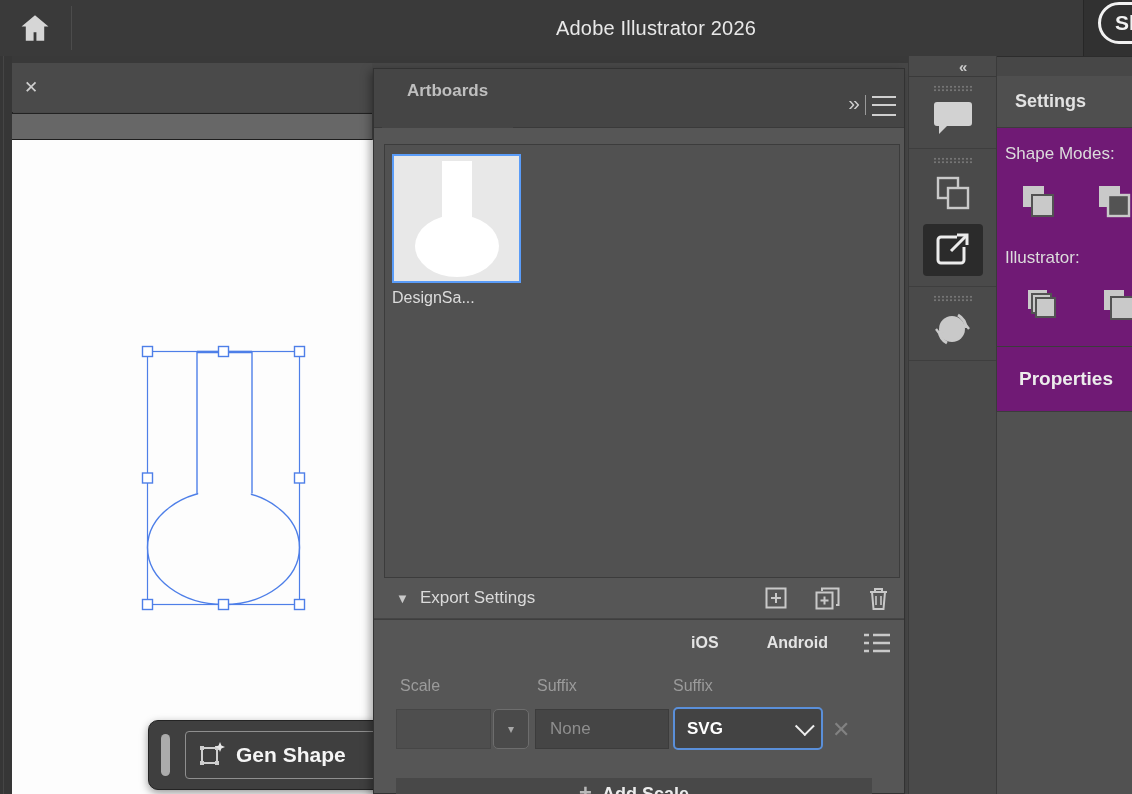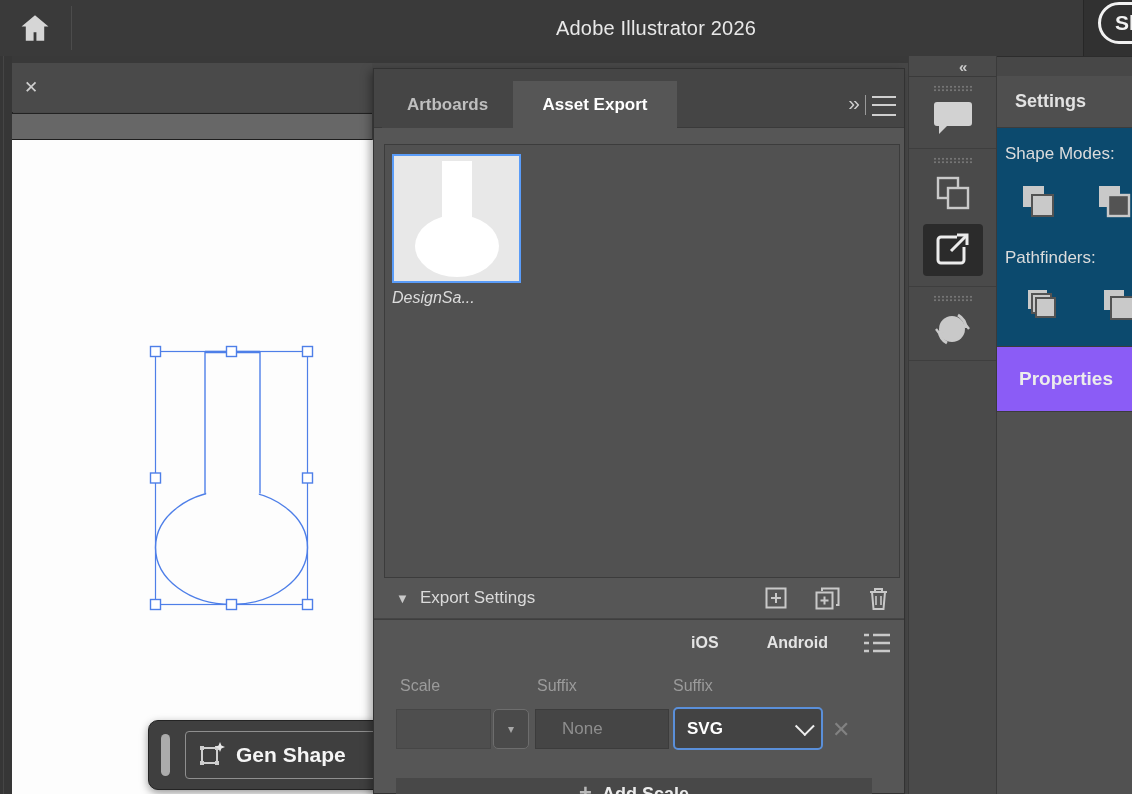--- a/index.html
+++ b/index.html
@@ -30,64 +30,64 @@
   #doc-tabbar{left:12px;top:56px;width:896px;height:56px;background:#474747;}
   #doc-tabbar-top{left:12px;top:56px;width:896px;height:7px;background:#393939;}
   #doc-tab{left:12px;top:63px;width:360px;height:49px;background:#4a4a4a;display:flex;align-items:center;}
   #doc-close{width:38px;text-align:center;color:#cfcfcf;font-size:17px;}
   #doc-title{color:#f2f2f2;font-weight:bold;font-size:17.5px;white-space:nowrap;overflow:hidden;}
 
   
   #canvas-topbar{left:12px;top:113px;width:360px;height:27px;background:#676767;border-top:1px solid #222;border-bottom:1px solid #1d1d1d;box-sizing:border-box;}
 
   
-  #canvas{left:12px;top:140px;width:361px;height:654px;background:#fdfdfd;overflow:hidden;padding-left:8px;}
+  #canvas{left:12px;top:140px;width:361px;height:654px;background:#fdfdfd;overflow:hidden;}
 
   
   #gen-bar{left:136px;top:580px;width:260px;height:68px;background:#3f3f3f;border:1px solid #242424;
     border-radius:10px;box-shadow:0 3px 8px rgba(0,0,0,.4);display:flex;align-items:center;position:absolute;}
   #gen-grip{width:9px;height:42px;background:#ababab;border-radius:5px;margin-left:12px;}
   #gen-btn{margin-left:15px;height:46px;flex:1;border:1.5px solid #8f8f8f;border-radius:4px;
     display:flex;align-items:center;gap:10px;padding-left:12px;}
   #gen-label{color:#f5f5f5;font-weight:bold;font-size:21px;white-space:nowrap;}
 
   
   #asset-panel{left:373px;top:68px;width:532px;height:726px;background:#565656;border:1px solid #323232;box-sizing:border-box;box-shadow:-3px 3px 9px rgba(0,0,0,.35);}
   #asset-panel .hdr{position:absolute;left:0;top:0;width:100%;height:59px;background:#454545;border-bottom:1px solid #3a3a3a;box-sizing:border-box;}
-  .ptab{position:absolute;top:12px;height:47px;display:flex;align-items:center;justify-content:center;font-size:17px;font-weight:bold;}
+  .ptab{position:absolute;top:12px;height:47px;display:flex;align-items:flex-start;justify-content:center;font-size:17px;font-weight:bold;}
   #tab-artboards{left:8px;width:131px;color:#bfbfbf;background:#454545;}
   #tab-assetexport{left:139px;width:164px;color:#ffffff;background:#565656;}
   #panel-more{position:absolute;right:46px;top:22px;color:#cfcfcf;font-size:21px;letter-spacing:-2px;}
   #panel-hdr-sep{position:absolute;right:38px;top:26px;width:1px;height:20px;background:#9a9a9a;}
   #panel-menu{position:absolute;right:8px;top:27px;width:24px;height:16px;
     border-top:2.5px solid #cfcfcf;border-bottom:2.5px solid #cfcfcf;}
   #panel-menu:before{content:"";position:absolute;left:0;top:5.5px;width:100%;height:2.5px;background:#cfcfcf;}
 
-  #asset-list{position:absolute;left:10px;top:75px;width:516px;height:434px;background:#515151;border:1px solid #3c3c3c;box-sizing:border-box;font-style:italic;}
+  #asset-list{position:absolute;left:10px;top:75px;width:516px;height:434px;background:#515151;border:1px solid #3c3c3c;box-sizing:border-box;}
   #asset-thumb{position:absolute;left:7px;top:9px;width:129px;height:129px;border:2px solid #5a9cf8;background:#e8e8e8;box-sizing:border-box;display:flex;align-items:center;justify-content:center;}
   #asset-name{position:absolute;left:7px;top:144px;width:160px;color:#dcdcdc;font-size:16px;}
 
   #export-settings-row{position:absolute;left:0;top:509px;width:100%;height:40px;display:flex;align-items:center;}
   #disclosure{margin-left:22px;color:#c9c9c9;font-size:13px;}
   #export-settings-label{margin-left:11px;color:#dadada;font-size:17px;}
   .hdr-icons{position:absolute;right:14px;top:0;height:40px;display:flex;align-items:center;gap:26px;}
   #es-divider{position:absolute;left:0;top:549px;width:100%;height:1px;background:#454545;border-bottom:1px solid #3e3e3e;}
 
   #platform-row{position:absolute;left:0;top:556px;width:100%;height:36px;display:flex;align-items:center;justify-content:flex-end;gap:0;}
   .platform-btn{color:#e4e4e4;font-size:16px;font-weight:bold;padding:4px 10px;}
   #ios-btn{margin-right:28px;text-align:center;}
   #android-btn{margin-right:26px;}
   #list-icon{margin-right:14px;}
 
   .col-label{position:absolute;top:608px;color:#9b9b9b;font-size:16px;}
   #lbl-scale{left:26px;} #lbl-suffix{left:163px;} #lbl-format{left:299px;}
 
   #scale-input{position:absolute;left:22px;top:640px;width:95px;height:40px;background:#4e4e4e;border:1px solid #464646;box-sizing:border-box;color:#e0e0e0;font-size:15px;padding:0 6px;outline:none;font-family:"Liberation Sans",sans-serif;}
   #scale-dd-btn{position:absolute;left:119px;top:640px;width:36px;height:40px;border:1.5px solid #6d6d6d;border-radius:5px;box-sizing:border-box;display:flex;align-items:center;justify-content:center;color:#a8a8a8;font-size:12px;background:#4a4a4a;}
-  #suffix-input{position:absolute;left:161px;top:640px;width:134px;height:40px;background:#454545;border:1px solid #3c3c3c;box-sizing:border-box;color:#e0e0e0;font-size:17px;padding:0 26px;outline:none;font-family:"Liberation Sans",sans-serif;}
+  #suffix-input{position:absolute;left:161px;top:640px;width:134px;height:40px;background:#454545;border:1px solid #3c3c3c;box-sizing:border-box;color:#e0e0e0;font-size:17px;padding:0 14px;outline:none;font-family:"Liberation Sans",sans-serif;}
   #suffix-input::placeholder{color:#8e8e8e;}
   #format-select{position:absolute;left:299px;top:638px;width:150px;height:43px;background:#434343;border:2.5px solid #5a8fd9;border-radius:5px;box-sizing:border-box;display:flex;align-items:center;justify-content:space-between;padding:0 12px;}
   #format-value{color:#ffffff;font-size:17px;font-weight:bold;}
   #format-chevron{width:12px;height:12px;border-right:2.5px solid #eee;border-bottom:2.5px solid #eee;transform:rotate(45deg) translateY(-4px);}
   #remove-scale{position:absolute;left:458px;top:648px;color:#828282;font-size:22px;}
 
   #add-scale-btn{position:absolute;left:22px;top:709px;width:476px;height:40px;background:#484848;display:flex;align-items:flex-start;justify-content:center;gap:10px;padding-top:6px;box-sizing:border-box;}
   #add-scale-plus{color:#b9b9b9;font-size:22px;font-weight:bold;line-height:18px;}
   #add-scale-label{color:#ececec;font-size:18px;font-weight:bold;}
 
@@ -98,23 +98,23 @@
   .grip{height:7px;width:40px;margin:8px auto 2px auto;
     background-image:radial-gradient(#757575 1px, transparent 1.2px);background-size:4px 3.5px;}
   .dock-icon{width:100%;display:flex;justify-content:center;align-items:center;}
   .dock-div{height:1px;background:#3e3e3e;margin-top:10px;}
   #tool-export-active{width:60px;height:52px;margin:8px auto 0 auto;background:#2b2b2b;border-radius:4px;display:flex;align-items:center;justify-content:center;}
 
   
   #right-panel{left:997px;top:76px;width:135px;height:718px;background:#515151;overflow:hidden;}
   #transform-hdr{position:absolute;left:0;top:0;width:100%;height:52px;display:flex;align-items:center;border-bottom:1px solid #3c3c3c;box-sizing:border-box;background:#4f4f4f;}
   #transform-hdr span{margin-left:18px;color:#e2e2e2;font-weight:bold;font-size:18px;}
-  #shapemodes-sec{position:absolute;left:0;top:52px;width:100%;height:219px;background:#0c4a6e;border-bottom:1px solid #3c3c3c;box-sizing:border-box;}
+  #shapemodes-sec{position:absolute;left:0;top:52px;width:100%;height:219px;background:#701a75;border-bottom:1px solid #3c3c3c;box-sizing:border-box;}
   .sec-label{color:#dcdcdc;font-size:17px;white-space:nowrap;}
-  #properties-hdr{position:absolute;left:0;top:271px;width:100%;height:65px;display:flex;align-items:center;border-bottom:1px solid #3c3c3c;box-sizing:border-box;background:#8b5cf6;}
+  #properties-hdr{position:absolute;left:0;top:271px;width:100%;height:65px;display:flex;align-items:center;border-bottom:1px solid #3c3c3c;box-sizing:border-box;background:#701a75;}
   #properties-hdr span{margin-left:22px;color:#ececec;font-weight:bold;font-size:19px;}
 
   svg{display:block;}
 </style>
 </head>
 <body>
 
 <div class="abs" id="appbar">
   <div class="abs" id="app-title">Adobe Illustrator 2026</div>
   <div class="abs" id="home-btn">
@@ -182,23 +182,20 @@
       </span>
       <span id="gen-label">Gen Shape</span>
     </div>
   </div>
 </div>
 
 <div class="abs" id="asset-panel">
   <div class="hdr"></div>
   <div class="ptab" id="tab-artboards">
     <span>Artboards</span>
-  </div>
-  <div class="ptab" id="tab-assetexport">
-    <span>Asset Export</span>
   </div>
   <div id="panel-more">»</div>
   <div id="panel-hdr-sep"></div>
   <div id="panel-menu"></div>
 
   <div id="asset-list">
     <div id="asset-thumb">
       <svg width="110" height="116" viewBox="0 0 110 116">
         <rect x="40" y="0" width="30" height="80" fill="#ffffff"></rect>
         <ellipse cx="55" cy="85" rx="42" ry="31" fill="#ffffff"></ellipse>
@@ -320,21 +317,21 @@
         <rect x="4" y="4" width="21" height="21" fill="#c9c9c9"></rect>
         <rect x="13" y="13" width="21" height="21" fill="#c9c9c9" stroke="#535353" stroke-width="2"></rect>
       </svg>
     </div>
     <div style="position:absolute;left:98px;top:54px;">
       <svg width="38" height="38" viewBox="0 0 38 38">
         <rect x="4" y="4" width="21" height="21" fill="#c9c9c9"></rect>
         <rect x="13" y="13" width="21" height="21" fill="#535353" stroke="#c9c9c9" stroke-width="2.4"></rect>
       </svg>
     </div>
-    <div class="sec-label" style="position:absolute;left:8px;top:120px;">Pathfinders:</div>
+    <div class="sec-label" style="position:absolute;left:8px;top:120px;">Illustrator:</div>
     <div style="position:absolute;left:27px;top:158px;">
       <svg width="36" height="36" viewBox="0 0 36 36">
         <rect x="4" y="4" width="19" height="19" fill="#c9c9c9"></rect>
         <rect x="8" y="8" width="19" height="19" fill="#c9c9c9" stroke="#535353" stroke-width="2"></rect>
         <rect x="12" y="12" width="19" height="19" fill="#c9c9c9" stroke="#535353" stroke-width="2"></rect>
       </svg>
     </div>
     <div style="position:absolute;left:103px;top:158px;">
       <svg width="36" height="36" viewBox="0 0 36 36">
         <rect x="4" y="4" width="20" height="20" fill="#c9c9c9"></rect>

